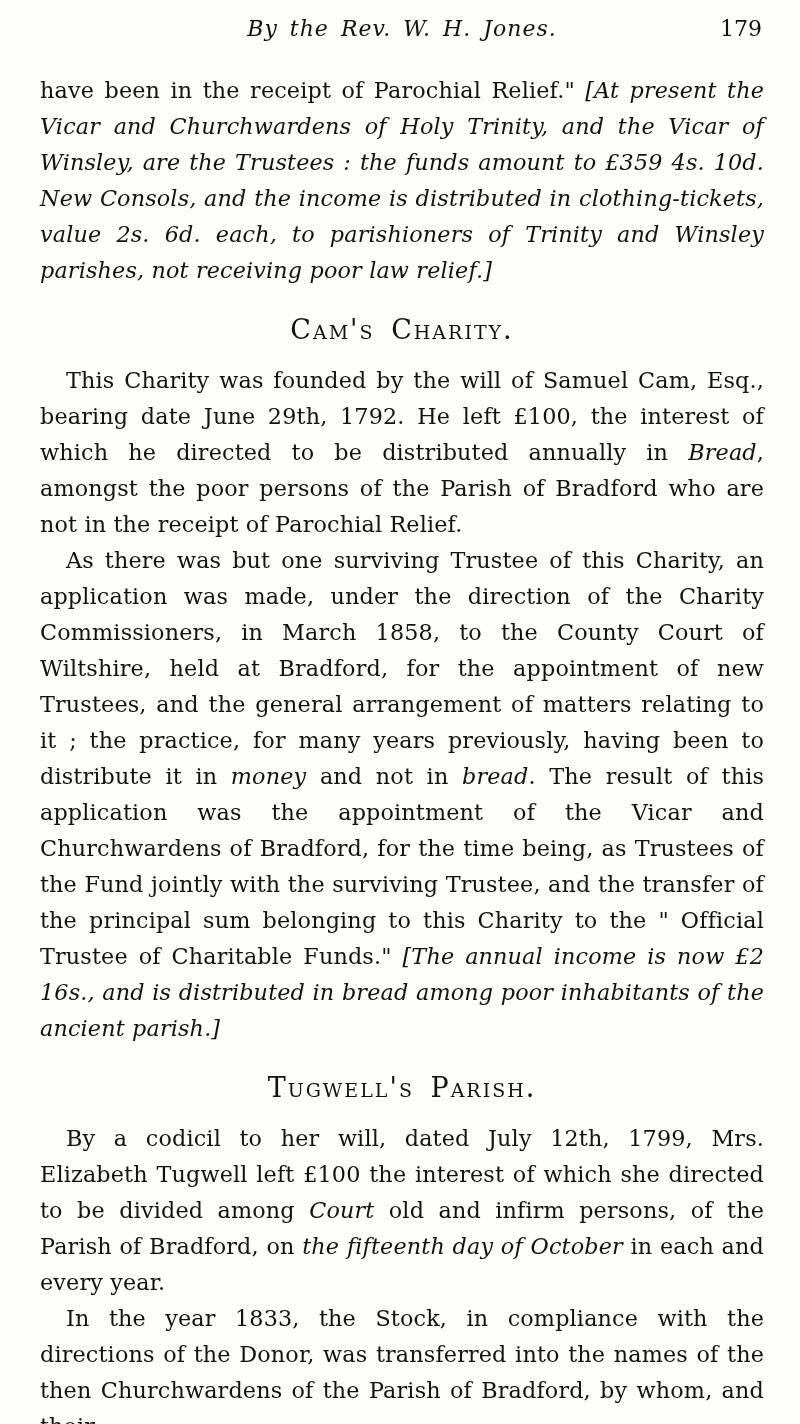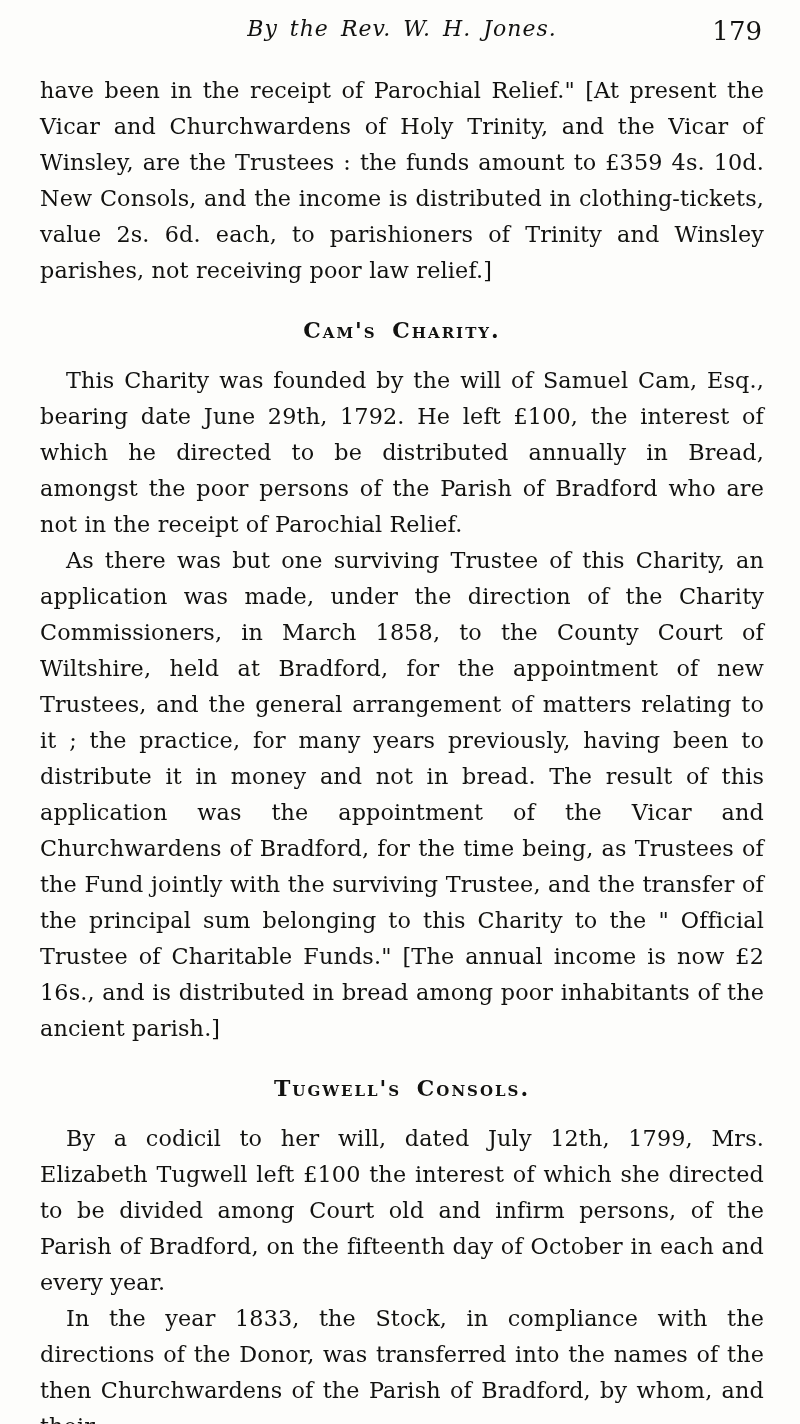--- a/index.html
+++ b/index.html
@@ -30,40 +30,40 @@
     font-style: italic;
     font-size: 22px;
     letter-spacing: 1px;
     word-spacing: 4px;
   }
   .page-number {
     position: absolute;
     right: 2px;
     top: 0;
     font-style: normal;
-    font-size: 26px;
+    font-size: 22px;
   }
   .body-text {
     font-size: 22.3px;
     line-height: 36px;
     text-align: justify;
     letter-spacing: 0.15px;
   }
   p.para {
     margin: 0;
   }
   p.para.indent {
     text-indent: 26px;
   }
-  .it { }
+  .it { font-style: italic; }
   .rm { font-style: normal; }
   h2.charity-heading {
     font-variant: small-caps;
-    font-weight: bold;
-    font-size: 22px;
+    font-weight: normal;
+    font-size: 27px;
     text-align: center;
     letter-spacing: 2px;
     word-spacing: 6px;
     margin: 27px 0 17px 0;
     line-height: 30px;
   }
 </style>
 </head>
 <body>
 
@@ -77,21 +77,21 @@
   <div class="body-text">
 
     <p class="para"><span class="rm">have been in the receipt of Parochial Relief."  </span><span class="it">[At present the Vicar and Churchwardens of Holy Trinity, and the Vicar of Winsley, are the Trustees : the funds amount to £359 4s. 10d. New Consols, and the income is distributed in clothing-tickets, value 2s. 6d. each, to parishioners of Trinity and Winsley parishes, not receiving poor law relief.]</span></p>
 
     <h2 class="charity-heading">Cam's Charity.</h2>
 
     <p class="para indent"><span class="rm">This Charity was founded by the will of Samuel Cam, Esq., bearing date June 29th, 1792.  He left £100, the interest of which he directed to be distributed annually in </span><span class="it">Bread</span><span class="rm">, amongst the poor persons of the Parish of Bradford who are not in the receipt of Parochial Relief.</span></p>
 
     <p class="para indent"><span class="rm">As there was but one surviving Trustee of this Charity, an application was made, under the direction of the Charity Commissioners, in March 1858, to the County Court of Wiltshire, held at Bradford, for the appointment of new Trustees, and the general arrangement of matters relating to it ; the practice, for many years previously, having been to distribute it in </span><span class="it">money</span><span class="rm"> and not in </span><span class="it">bread</span><span class="rm">.  The result of this application was the appointment of the Vicar and Churchwardens of Bradford, for the time being, as Trustees of the Fund jointly with the surviving Trustee, and the transfer of the principal sum belonging to this Charity to the " Official Trustee of Charitable Funds."  </span><span class="it">[The annual income is now £2 16s., and is distributed in bread among poor inhabitants of the ancient parish.]</span></p>
 
-    <h2 class="charity-heading">Tugwell's Consols.</h2>
+    <h2 class="charity-heading">Tugwell's Parish.</h2>
 
     <p class="para indent"><span class="rm">By a codicil to her will, dated July 12th, 1799, Mrs. Elizabeth Tugwell left £100 the interest of which she directed to be divided among </span><span class="it">Court</span><span class="rm"> old and infirm persons, of the Parish of Bradford, on </span><span class="it">the fifteenth day of October</span><span class="rm"> in each and every year.</span></p>
 
     <p class="para indent"><span class="rm">In the year 1833, the Stock, in compliance with the directions of the Donor, was transferred into the names of the then Churchwardens of the Parish of Bradford, by whom, and their</span></p>
 
   </div>
 
 </div>
 
 </body></html>

